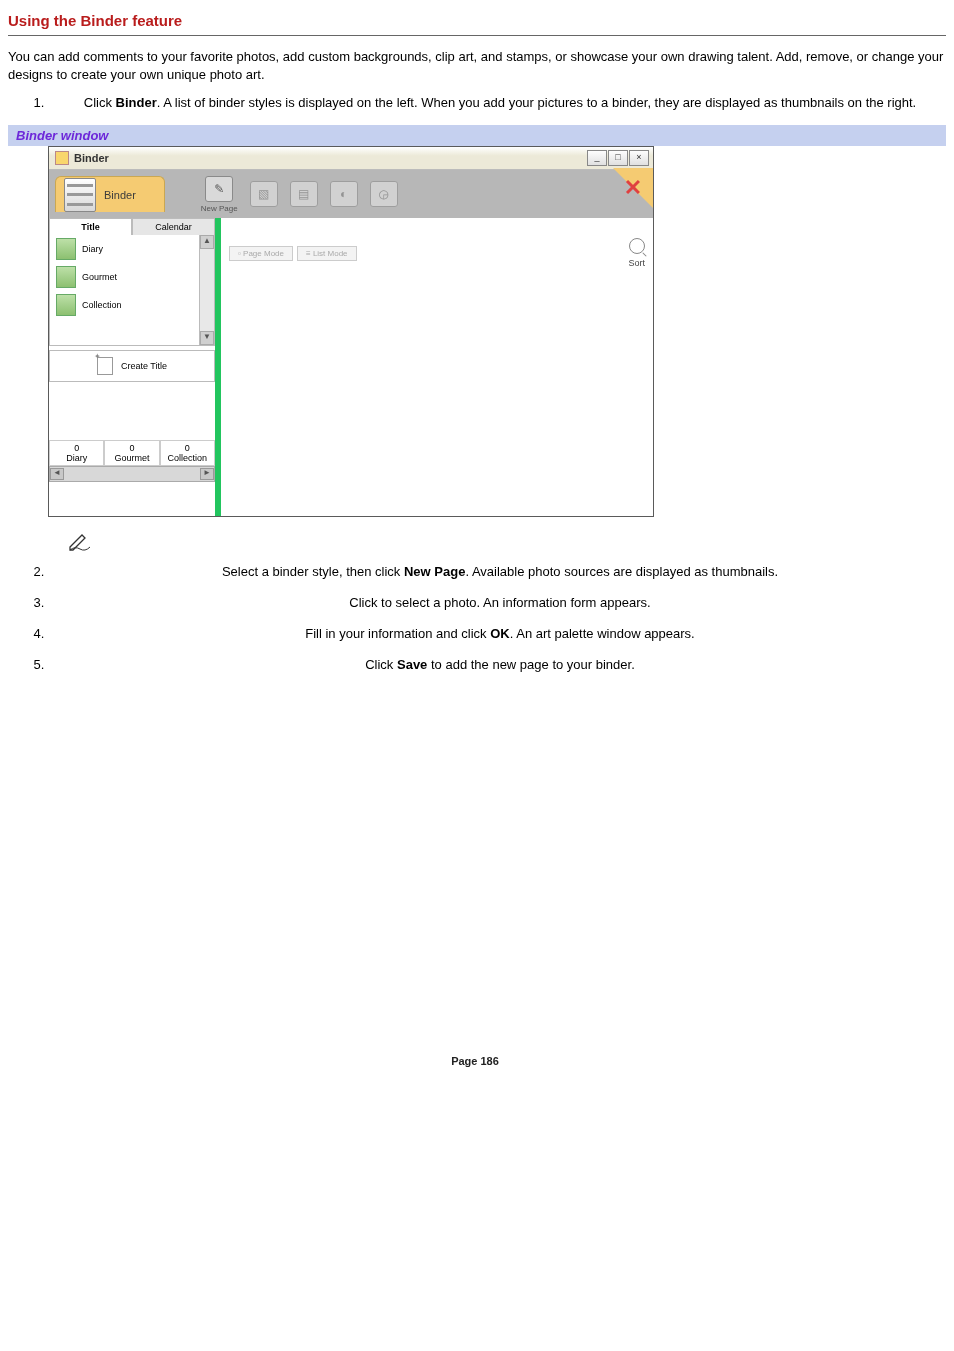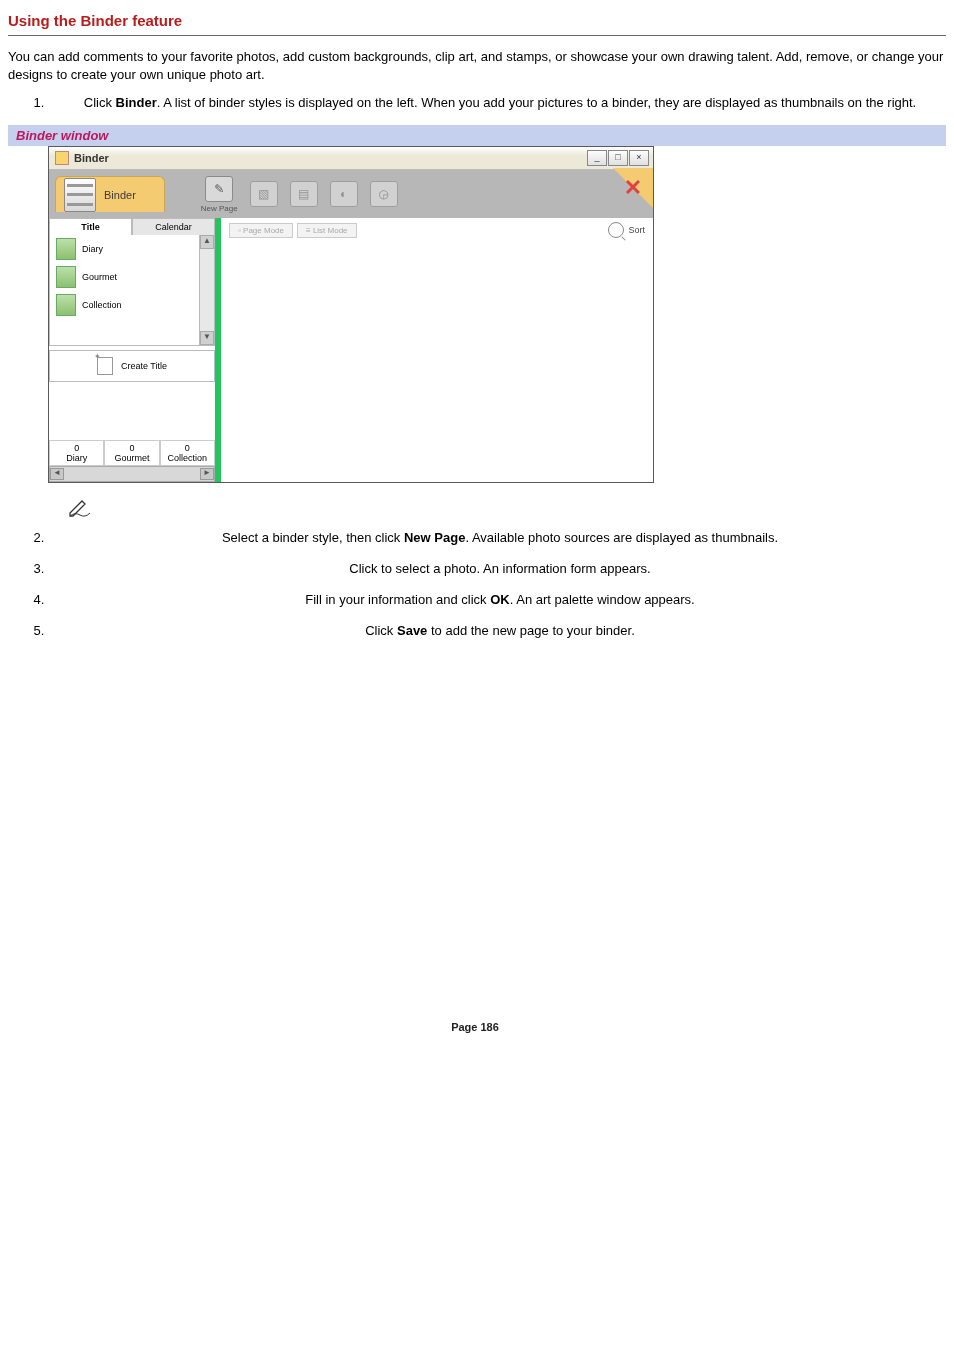--- a/index.html
+++ b/index.html
@@ -20,21 +20,21 @@
   hr.section-rule {
     border: none;
     border-top: 1px solid #666;
     margin: 0 0 12px 0;
   }
   p { margin: 6px 0 10px 0; line-height: 1.4; }
   ol.steps { list-style: decimal; padding-left: 40px; margin: 8px 0; }
   ol.steps > li { margin-bottom: 12px; padding-left: 6px; line-height: 1.45; text-align: center; }
   .caption-bar {
     background: #c5d0ef;
-    color: #be185d;
+    color: #6d28d9;
     font-style: italic;
     font-weight: bold;
     padding: 3px 8px;
     font-size: 13px;
     margin-top: 8px;
   }
   
   .binder-window {
     width: 604px;
     border: 1px solid #5a5a5a;
@@ -146,27 +146,27 @@
     height:30px; background:#fff; font-size:9px;
   }
   .create-title-icon { width:14px; height:16px; border:1px solid #999; position:relative; }
   .create-title-icon::after{content:"✦"; position:absolute; top:-6px; left:-4px; font-size:8px; color:#888;}
   .counts-row { display:flex; margin-top:58px; }
   .count-cell { flex:1; text-align:center; font-size:9px; border:1px solid #ccc; padding:2px 0;}
   .count-cell .n{ display:block; }
   .hscroll { height:14px; background:#d8d8d8; border:1px solid #aaa; display:flex; justify-content:space-between; align-items:center; font-size:8px; color:#555; margin-top:0;}
   .hscroll div{ width:12px; height:10px; background:#c8c8c8; border:1px solid #999; text-align:center; line-height:8px;}
   .main-pane { flex:1; background:#fff; display:flex; flex-direction:column; }
-  .mode-bar { display:flex; justify-content:space-between; align-items:center; padding:4px 8px; }
+  .mode-bar { display:flex; justify-content:space-between; align-items:center; padding:20px 8px; }
   .mode-btns { display:flex; gap:4px; }
   .mode-btn {
     font-size:8px; color:#aaa; border:1px solid #ccc; background:#f3f3f3;
     padding:2px 8px;
   }
-  .sort-area { display:flex; align-items:center; gap:4px; font-size:9px; color:#444;}
+  .sort-area { display:flex; align-items:center; gap:4px; font-size:9px; color:#444;flex-direction:column;}
   .mag { width:14px; height:14px; border:1px solid #888; border-radius:50%; position:relative;}
   .mag::after{content:""; position:absolute; width:5px; height:1px; background:#888; bottom:-2px; right:-3px; transform:rotate(45deg);}
   .main-body { flex:1; min-height:228px; }
   .tip-row { display:flex; align-items:center; gap:10px; margin: 0 0 12px 60px; }
   .pen-icon {
     width:22px; height:18px; position:relative; flex:0 0 auto;
   }
   .pen-icon svg{ display:block; }
   .page-footer {
     text-align:center;

